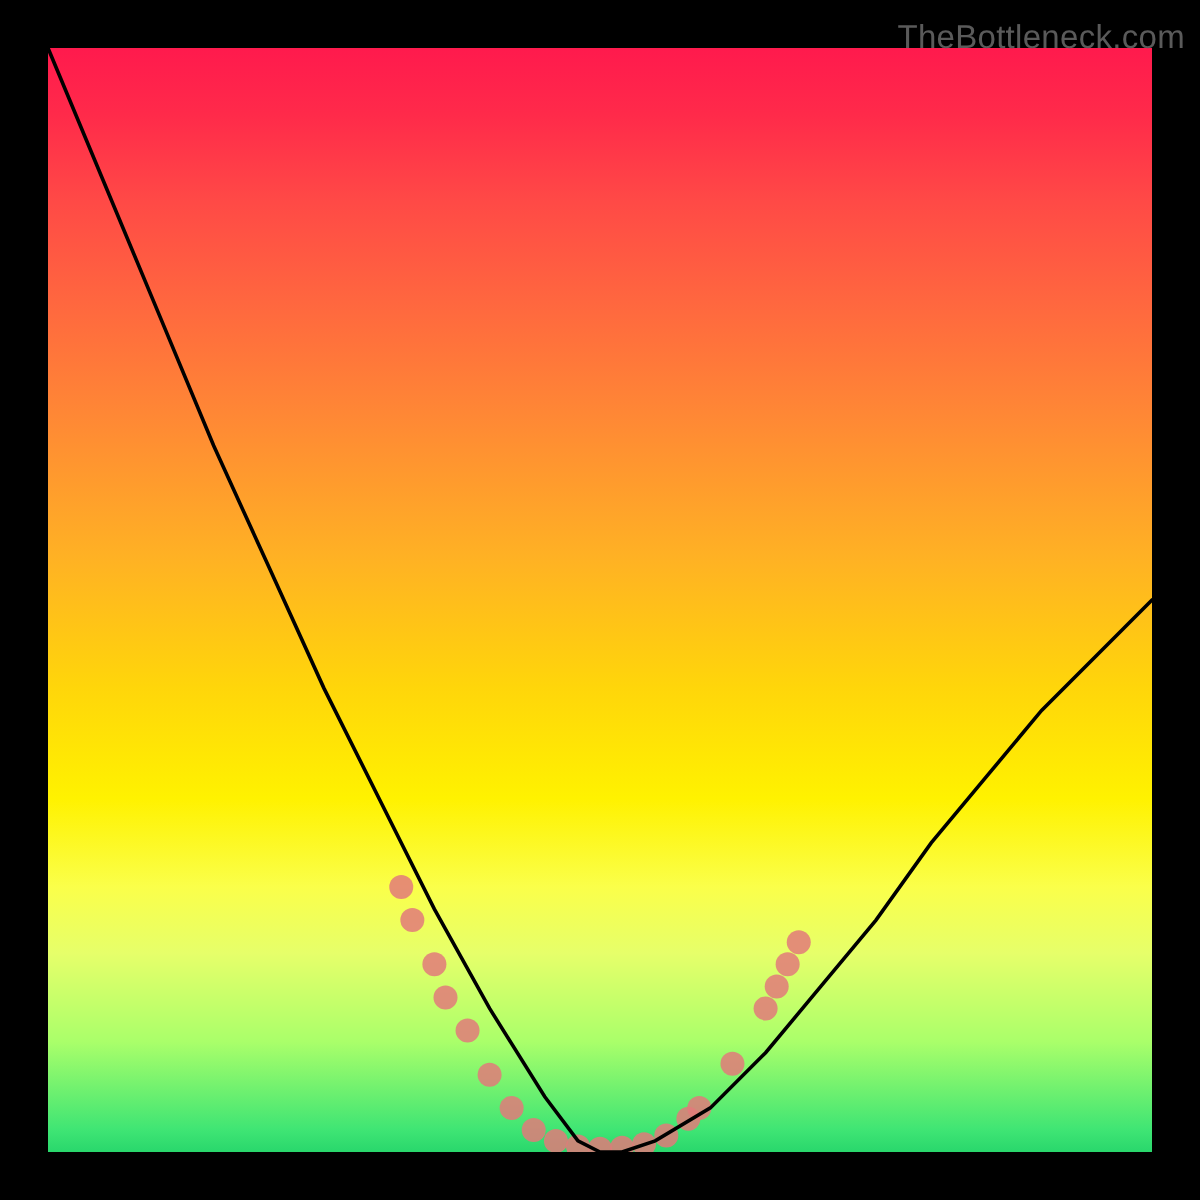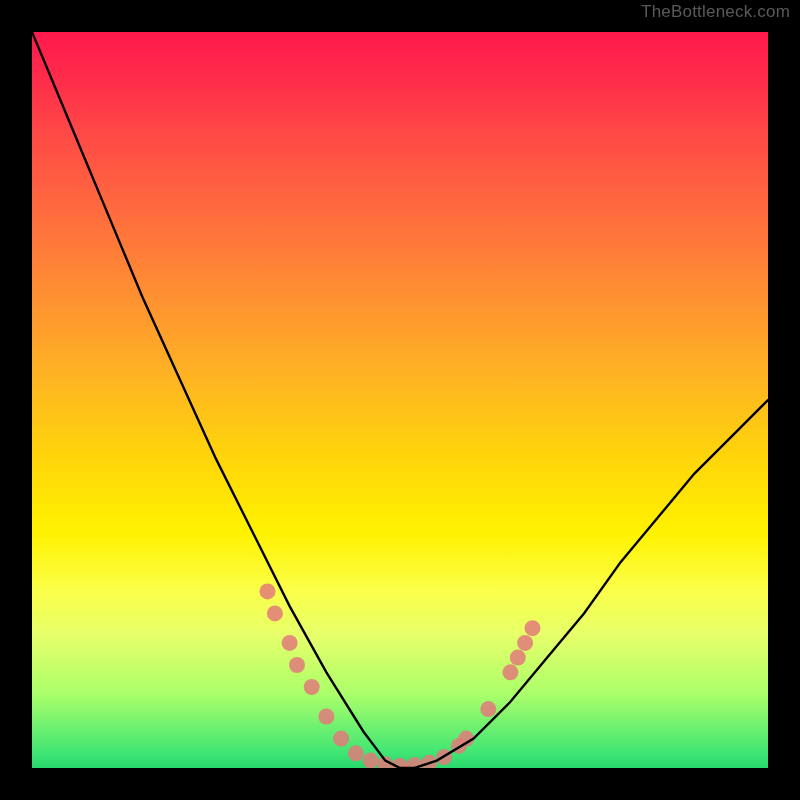--- a/index.html
+++ b/index.html
@@ -38,24 +38,24 @@
       #fff200 68%,
       #faff4a 76%,
       #e6ff6a 82%,
       #aaff6a 90%,
       #3fe574 98%,
       #29d76c 100%
     );
   }
   .watermark {
     position: absolute;
-    top: 2px;
+    top: 12px;
     right: 10px;
     color: #5a5a5a;
-    font-size: 17px;
+    font-size: 22px;
     letter-spacing: 0.2px;
     font-weight: 500;
     user-select: none;
   }
   svg.curve {
     position: absolute;
     top: 0;
     left: 0;
   }
 </style>

